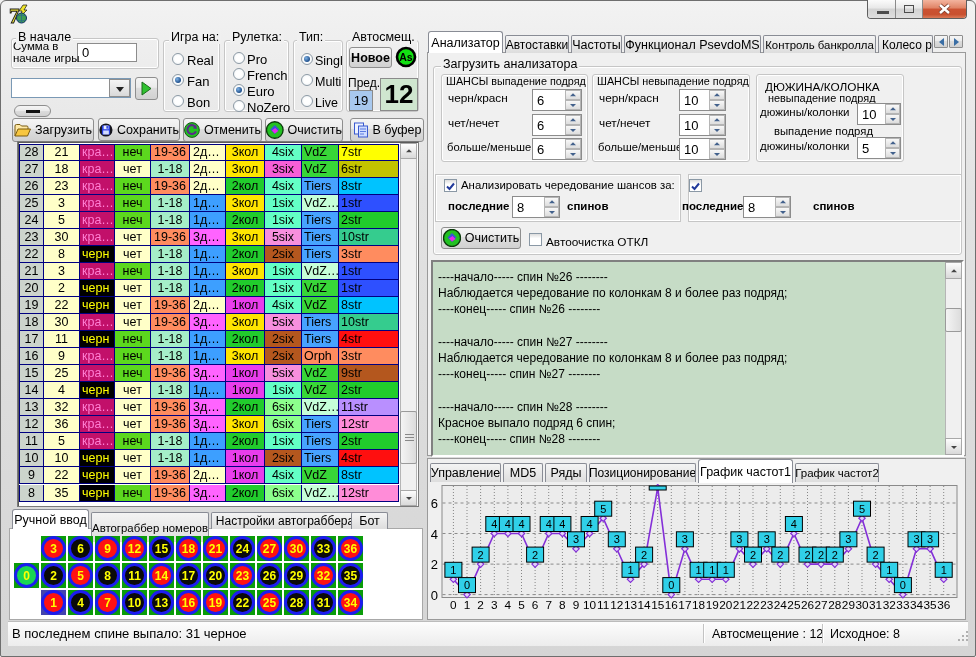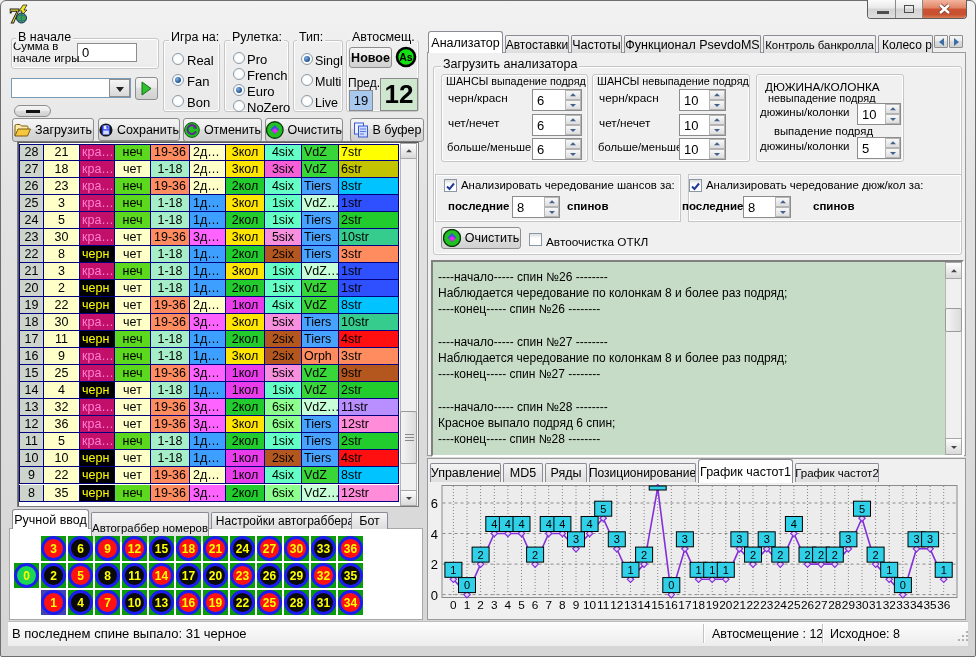--- a/index.html
+++ b/index.html
@@ -667,21 +667,20 @@
         <div class="tri-u"></div>
       </div>
       <div class="sb">
         <div class="tri-d"></div>
       </div>
     </div>
 <div class="lbl" style="left:567px;top:200px;font-weight:bold;font-size:11.5px;">спинов</div>
 <div class="cb" style="left:689px;top:179px;"><svg width="11" height="11" viewBox="0 0 11 11">
         <path d="M2 5.5 L4.5 8 L9 2.5" stroke="#21399b" stroke-width="2" fill="none"></path>
       </svg></div>
-<div class="lbl" style="left:706px;top:179px;font-size:11.4px;">Анализировать чередование дюж/кол за:</div>
 <div class="lbl" style="left:682px;top:200px;font-weight:bold;font-size:11.5px;">последние</div>
 <div class="in" style="left:743px;top:196px;width:48px;height:22px;">8</div>
     <div class="spinbtns" style="left:775px;top:197px;width:15px;height:20px;">
       <div class="sb">
         <div class="tri-u"></div>
       </div>
       <div class="sb">
         <div class="tri-d"></div>
       </div>
     </div>

